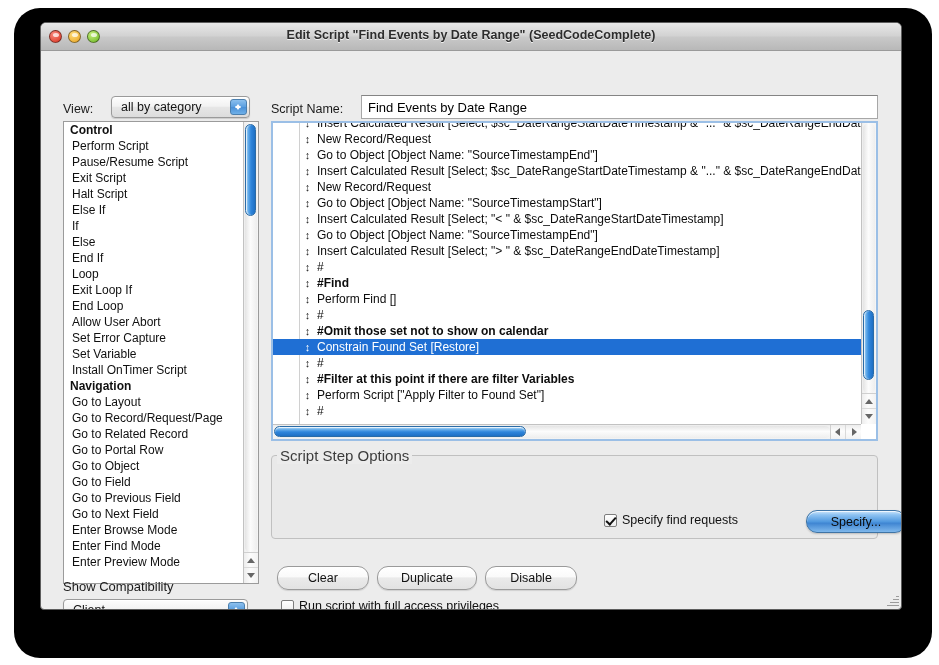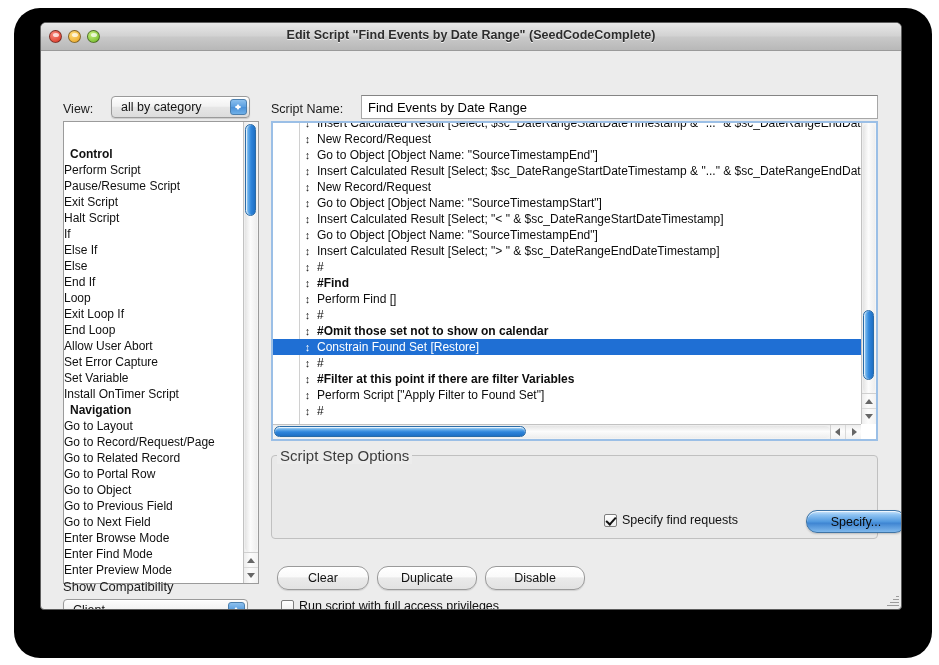--- a/index.html
+++ b/index.html
@@ -139,21 +139,21 @@
   .list-scroll {
     position: absolute;
     left: 0; top: 0; right: 0; bottom: 0;
     overflow: hidden;
   }
   .sb-item {
     height: 16px;
     line-height: 16px;
     font-size: 12px;
     color: #101010;
-    padding-left: 0;
+    padding-left: 8px;
     white-space: nowrap;
   }
   .sb-item.cat {
     font-weight: bold;
     padding-left: 6px;
   }
 
   
   .vsb {
     position: absolute;
@@ -364,44 +364,45 @@
         <div class="ptext">all by category</div>
         <div class="arrows"></div>
       </div>
 
       <div class="lbl" style="position:absolute;left:230px;top:51px;">Script Name:</div>
       <div class="textfield" style="left:320px;top:44px;width:517px;height:24px;">
         <div class="tval">Find Events by Date Range</div>
       </div>
 
       <div class="listbox" style="left:22px;top:70px;width:196px;height:463px;">
-        <div class="list-scroll" style="right:15px;margin-top:24px;">
+        <div class="list-scroll" style="right:15px;">
           <div id="library-rows" style="position:absolute;left:0;top:0;right:0;">
               <div class="sb-item cat">Control</div>
               <div class="sb-item">Perform Script</div>
               <div class="sb-item">Pause/Resume Script</div>
               <div class="sb-item">Exit Script</div>
               <div class="sb-item">Halt Script</div>
+              <div class="sb-item">Else If</div>
               <div class="sb-item">If</div>
-              <div class="sb-item">Else If</div>
               <div class="sb-item">Else</div>
               <div class="sb-item">End If</div>
               <div class="sb-item">Loop</div>
               <div class="sb-item">Exit Loop If</div>
               <div class="sb-item">End Loop</div>
               <div class="sb-item">Allow User Abort</div>
               <div class="sb-item">Set Error Capture</div>
               <div class="sb-item">Set Variable</div>
               <div class="sb-item">Install OnTimer Script</div>
               <div class="sb-item cat">Navigation</div>
               <div class="sb-item">Go to Layout</div>
               <div class="sb-item">Go to Record/Request/Page</div>
               <div class="sb-item">Go to Related Record</div>
               <div class="sb-item">Go to Portal Row</div>
               <div class="sb-item">Go to Object</div>
+              <div class="sb-item">Go to Field</div>
               <div class="sb-item">Go to Previous Field</div>
               <div class="sb-item">Go to Next Field</div>
               <div class="sb-item">Enter Browse Mode</div>
               <div class="sb-item">Enter Find Mode</div>
               <div class="sb-item">Enter Preview Mode</div>
             </div>
         </div>
         <div class="vsb">
           <div class="track"></div>
           <div class="thumb" style="top:2px;height:92px;"></div>
@@ -471,21 +472,21 @@
       <div class="btn primary" style="left:765px;top:459px;width:100px;height:23px;padding-left:24px;">
         <span>Specify...</span>
       </div>
 
       <div class="btn" style="left:236px;top:515px;width:92px;height:24px;padding-left:44px;">
         <span>Clear</span>
       </div>
       <div class="btn" style="left:336px;top:515px;width:100px;height:24px;">
         <span>Duplicate</span>
       </div>
-      <div class="btn" style="left:444px;top:515px;width:100px;height:24px;">
+      <div class="btn" style="left:444px;top:515px;width:92px;height:24px;">
         <span>Disable</span>
       </div>
 
       <div class="cbrow" style="left:231px;top:548px;margin-left:9px;">
         <div class="cbox"></div>
         <div class="cblabel">Run script with full access privileges</div>
       </div>
 
       <div id="grip">
         <i style="bottom:2px;width:12px;"></i>

